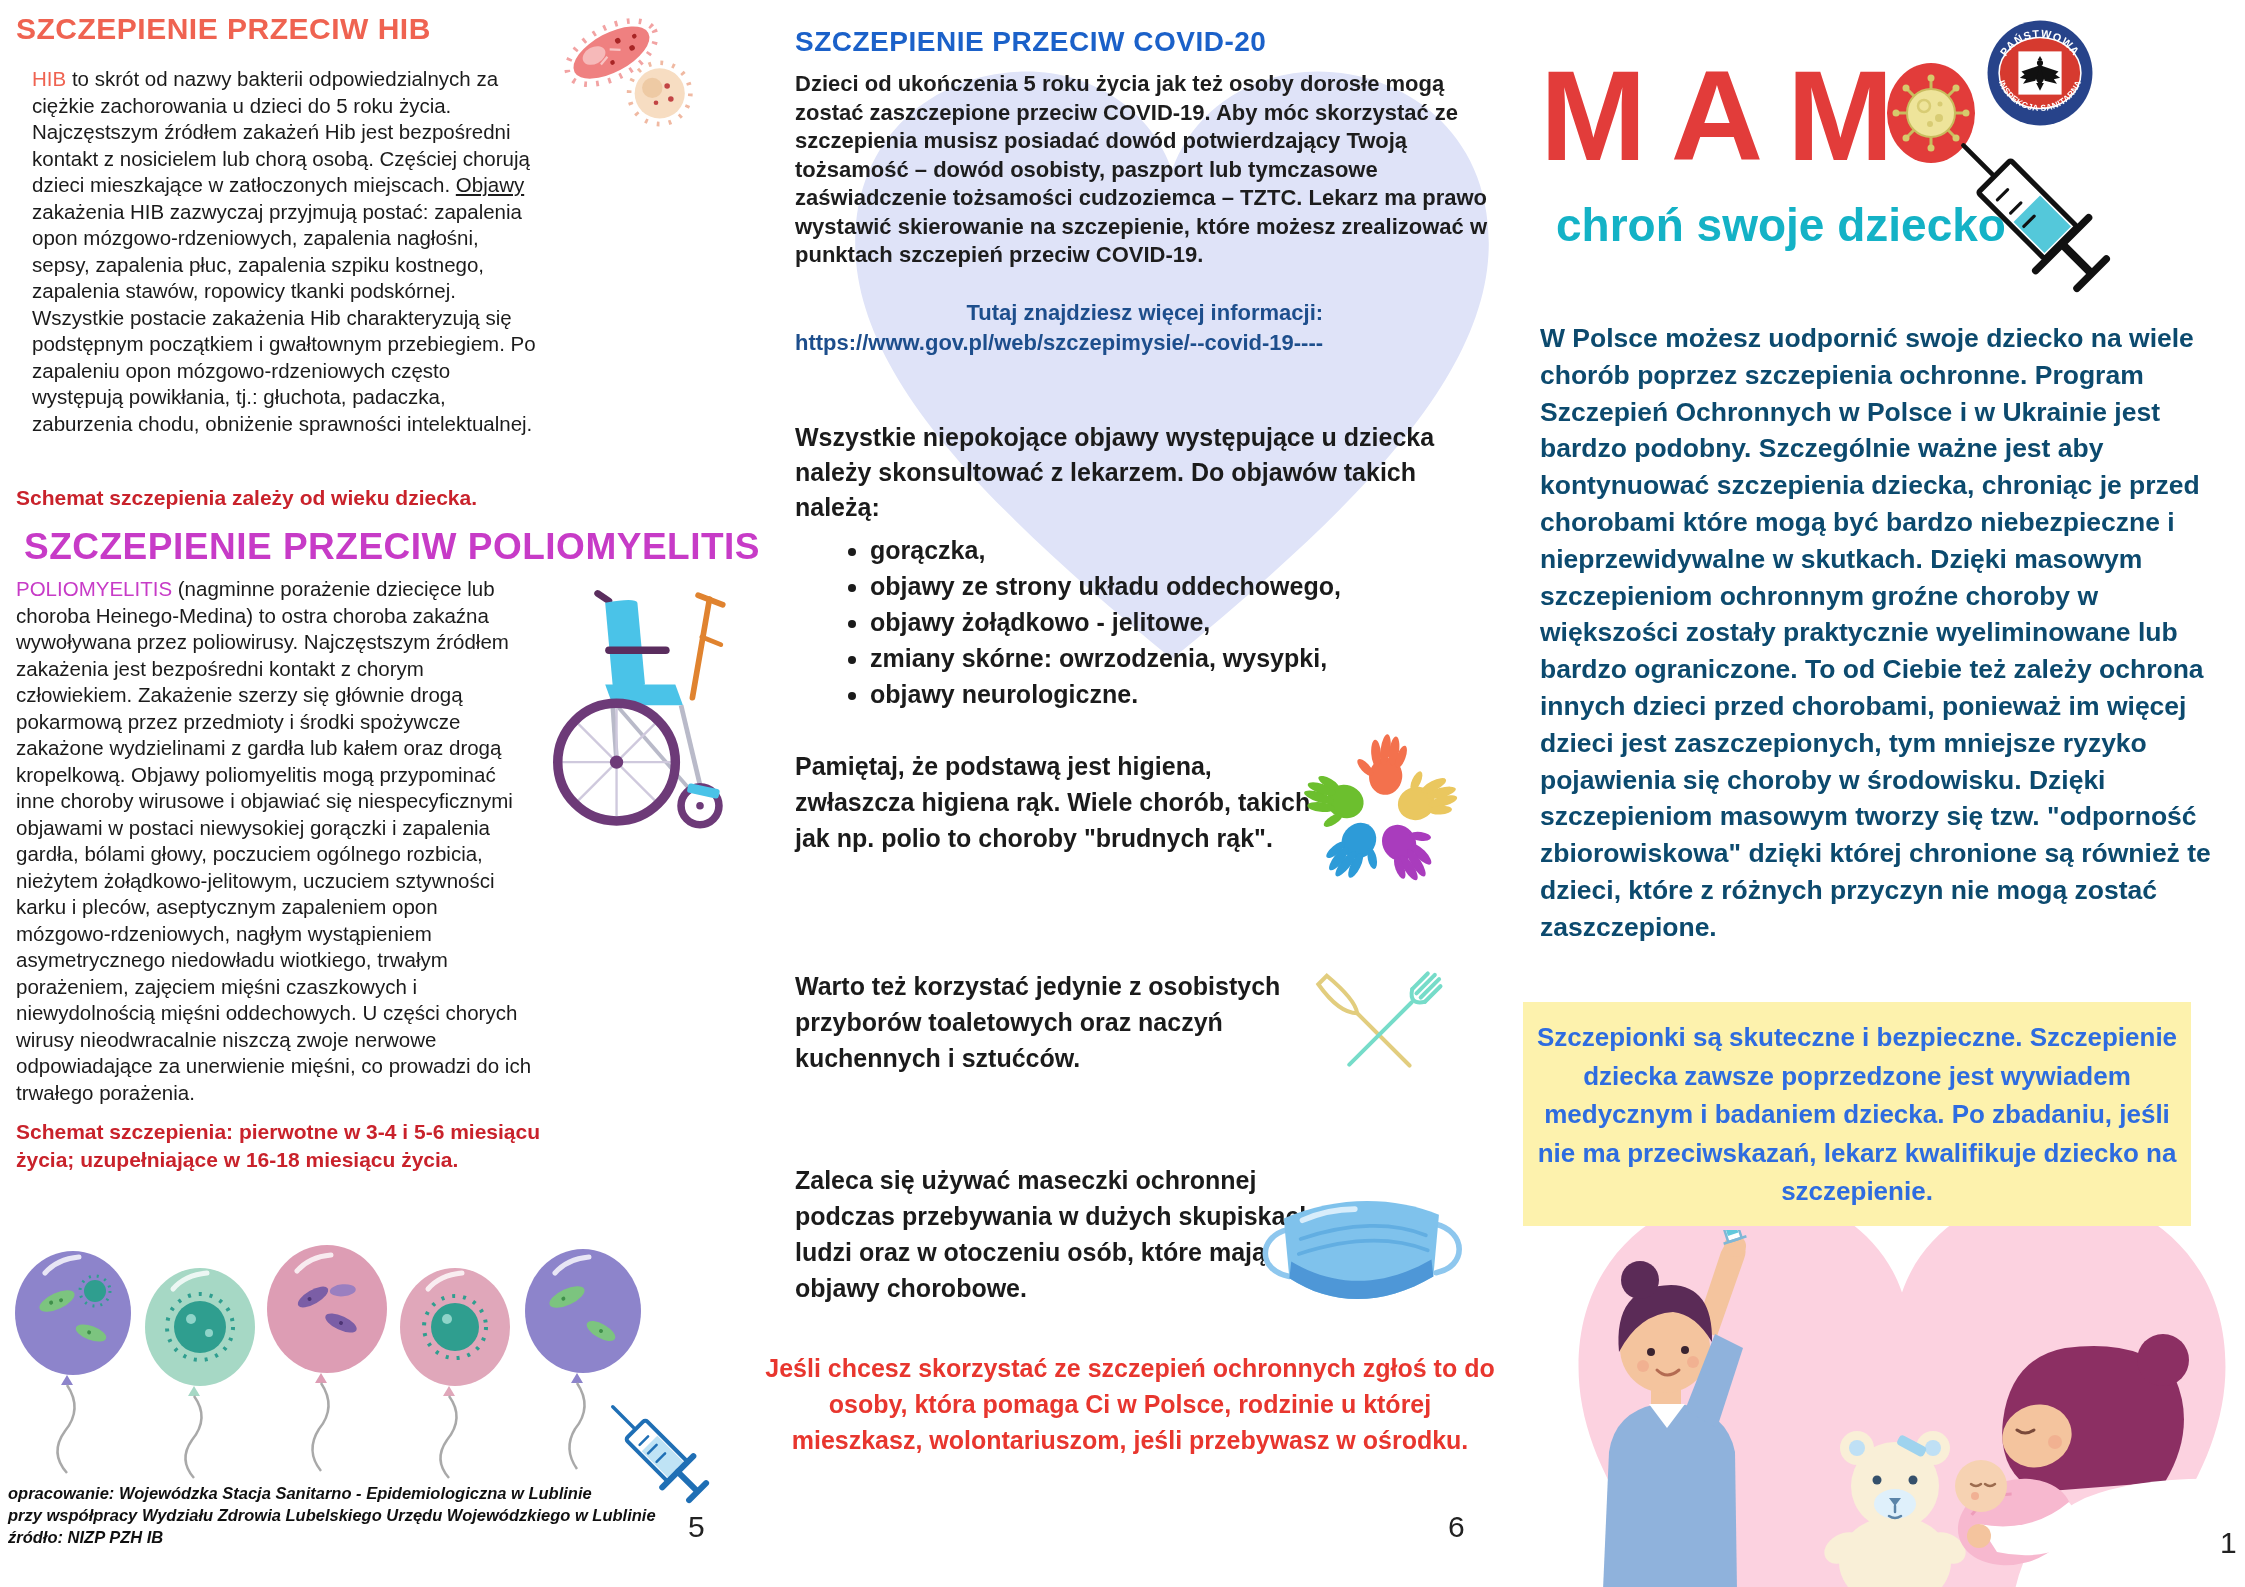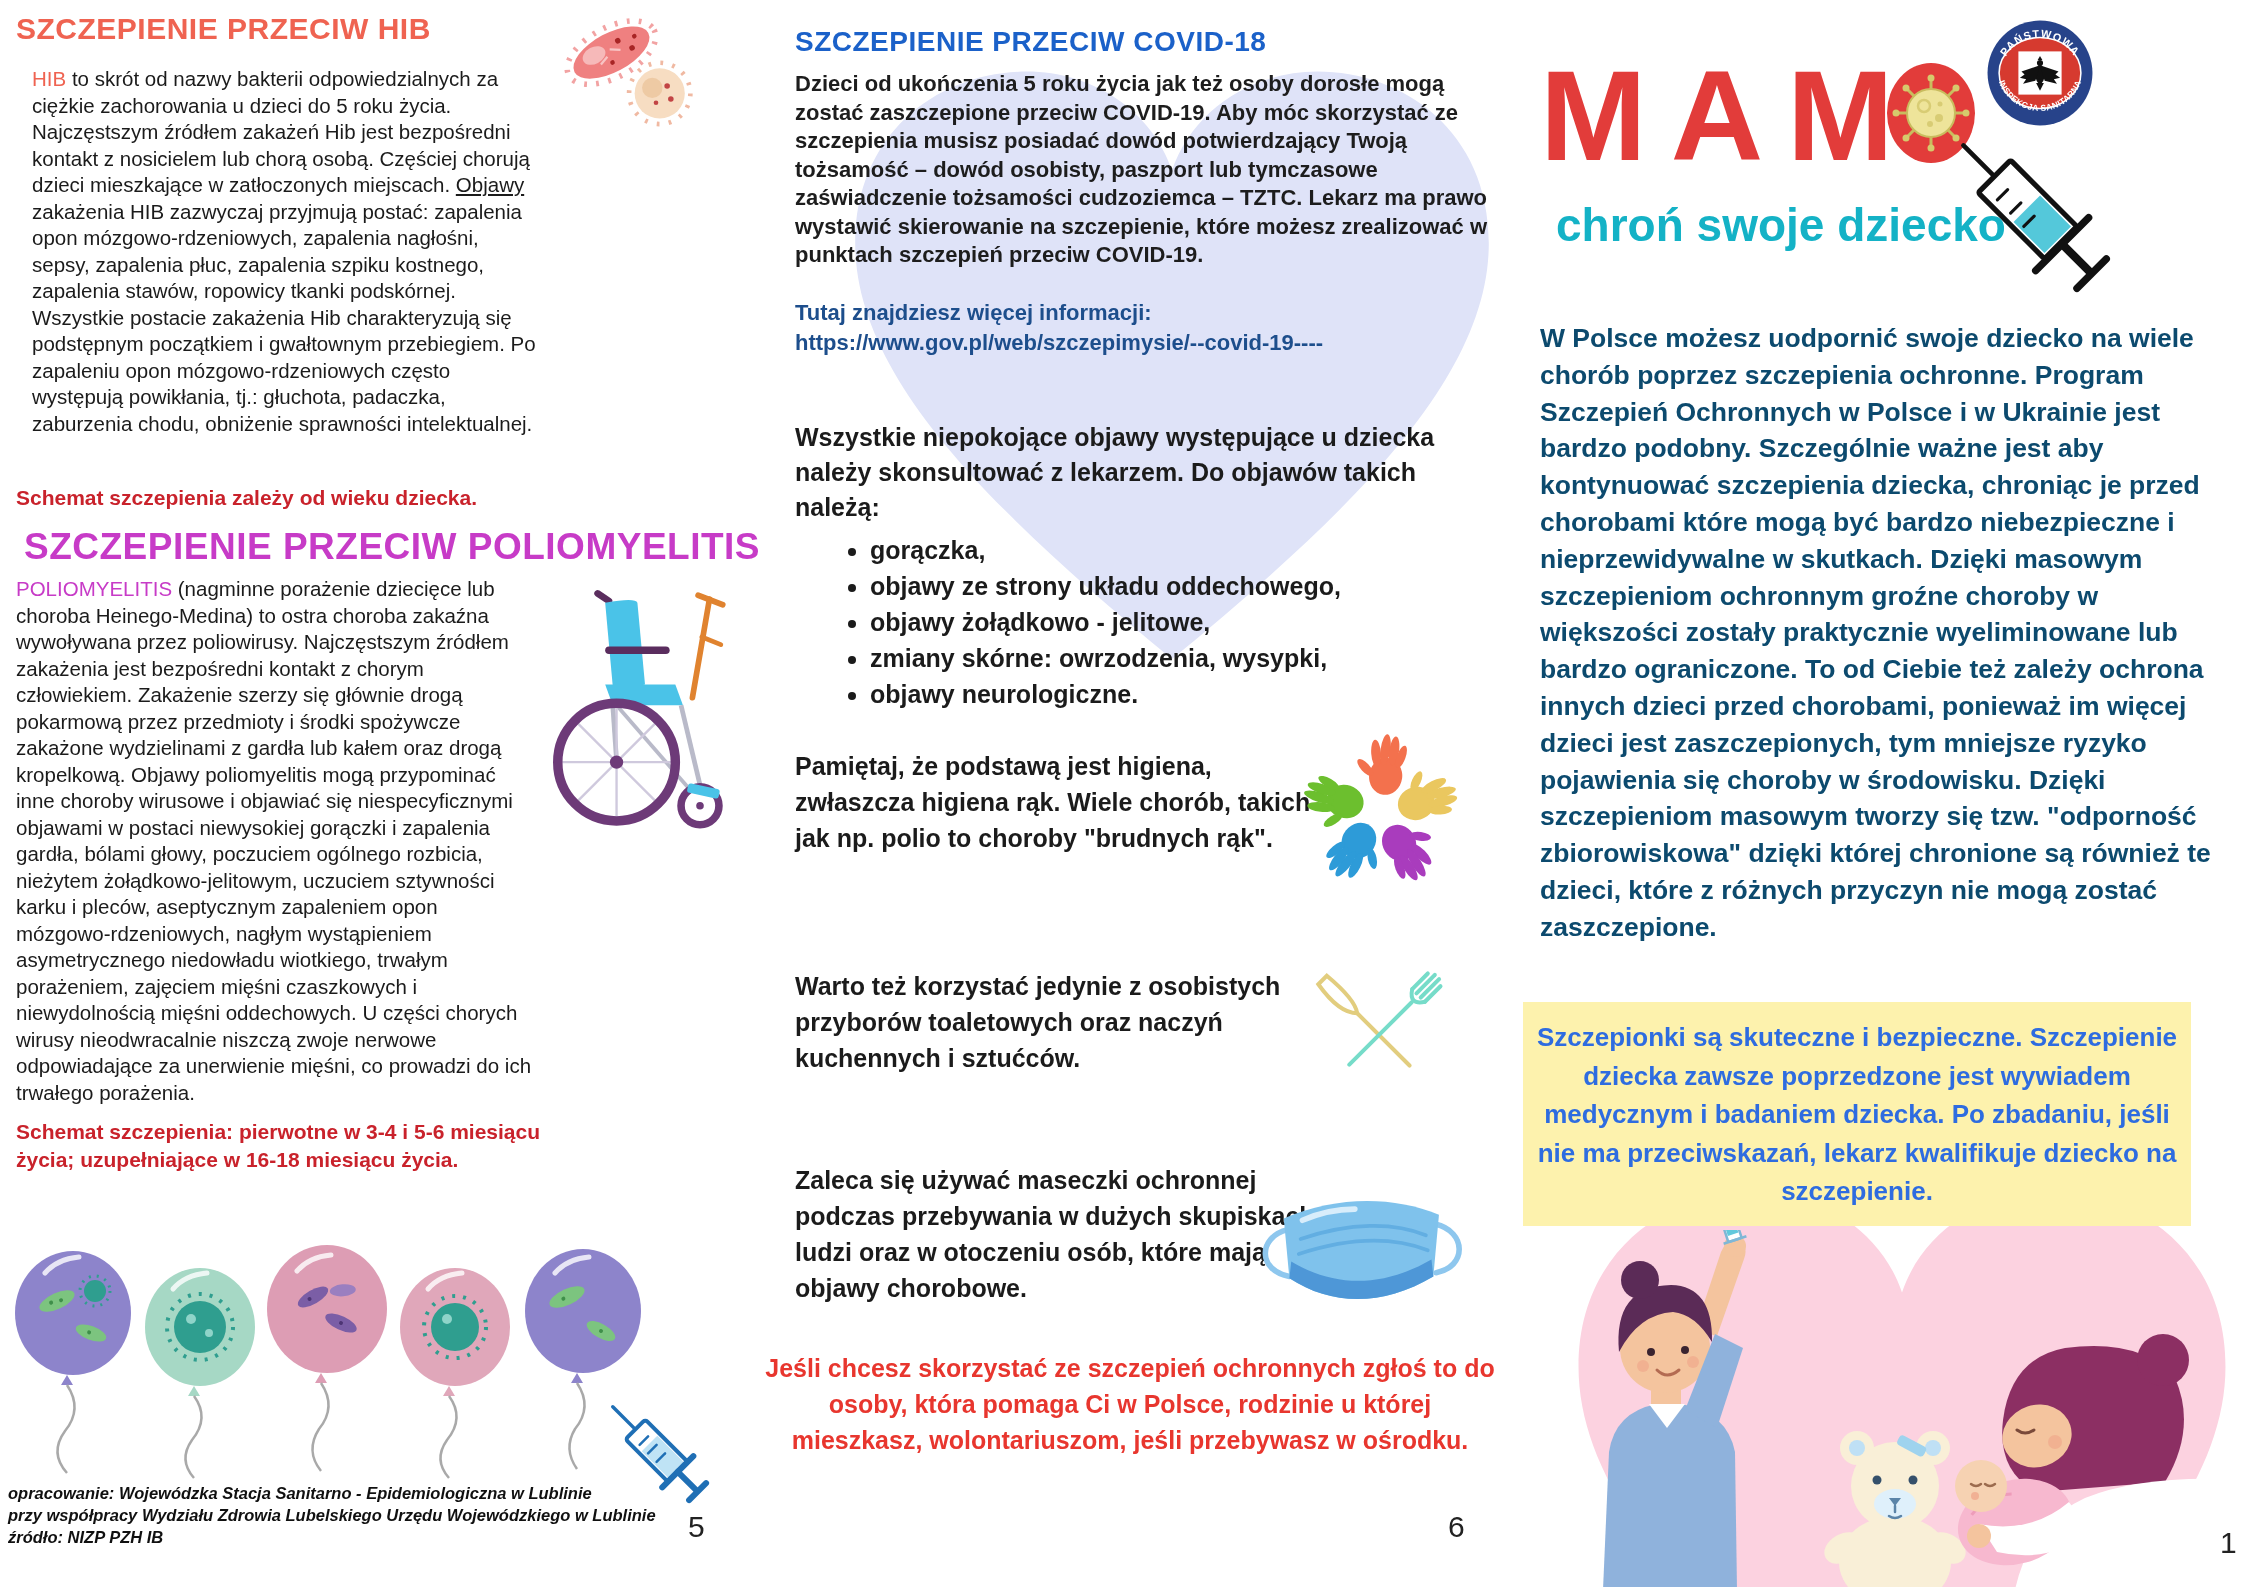--- a/index.html
+++ b/index.html
@@ -22,21 +22,21 @@
   #page5-num{left:688px;top:1510px;font-size:30px;color:#222;}
   #bacteria{left:555px;top:8px;}
   #wheelchair{left:550px;top:582px;}
   #balloons{left:5px;top:1235px;}
   #syringe-balloons{left:588px;top:1382px;}
 
   
   #heart-mid{left:842px;top:36px;}
   #covid-heading{left:795px;top:26px;font-size:28px;font-weight:800;color:#1b61c9;letter-spacing:.5px;}
   #covid-body{left:795px;top:70px;width:700px;font-size:22px;line-height:28.5px;font-weight:700;color:#1d1d1d;}
-  #link-block{left:795px;top:298px;font-size:22px;line-height:30px;font-weight:700;color:#1d4e8c;}
+  #link-block{left:795px;top:298px;font-size:22px;line-height:30px;font-weight:700;color:#1d4e8c;text-align:right;}
   #symptoms-intro{left:795px;top:420px;width:690px;font-size:25px;line-height:35px;font-weight:800;}
   #symptom-list{left:842px;top:528px;font-size:25px;line-height:36px;font-weight:800;margin:4px;padding-left:24px;}
   #hygiene{left:795px;top:748px;width:520px;font-size:25px;line-height:36px;font-weight:800;}
   #personal{left:795px;top:968px;width:545px;font-size:25px;line-height:36px;font-weight:800;}
   #maskpar{left:795px;top:1162px;width:545px;font-size:25px;line-height:36px;font-weight:800;}
   #cta{left:765px;top:1350px;width:730px;font-size:25px;line-height:36px;font-weight:800;color:#e8362e;text-align:center;}
   #page6-num{left:1448px;top:1510px;font-size:30px;color:#222;}
   #handprints{left:1283px;top:713px;}
   #cutlery{left:1300px;top:960px;}
   #mask{left:1252px;top:1178px;}
@@ -220,21 +220,21 @@
     </g>
   </svg>
 
   <div id="footer" class="abs">
     <div>opracowanie: Wojewódzka Stacja Sanitarno - Epidemiologiczna w Lublinie</div>
     <div>przy współpracy Wydziału Zdrowia Lubelskiego Urzędu Wojewódzkiego w Lublinie</div>
     <div>źródło: NIZP PZH IB</div>
   </div>
   <div id="page5-num" class="abs">5</div>
 
-  <div id="covid-heading" class="abs">SZCZEPIENIE PRZECIW COVID-18</div>
+  <div id="covid-heading" class="abs">SZCZEPIENIE PRZECIW COVID-20</div>
   <p id="covid-body" class="abs" style="margin:0;">Dzieci od ukończenia 5 roku życia jak też osoby dorosłe mogą zostać zaszczepione przeciw COVID-19. Aby móc skorzystać ze szczepienia musisz posiadać dowód potwierdzający Twoją tożsamość – dowód osobisty, paszport lub tymczasowe zaświadczenie tożsamości cudzoziemca – TZTC. Lekarz ma prawo wystawić skierowanie na szczepienie, które możesz zrealizować w punktach szczepień przeciw COVID-19.</p>
 
   <div id="link-block" class="abs">
     <div>Tutaj znajdziesz więcej informacji:</div>
     <div>https://www.gov.pl/web/szczepimysie/--covid-19----</div>
   </div>
 
   <p id="symptoms-intro" class="abs" style="margin:0;">Wszystkie niepokojące objawy występujące u dziecka należy skonsultować z lekarzem. Do objawów takich należą:</p>
   <ul id="symptom-list" class="abs">
     <li>gorączka,</li>

